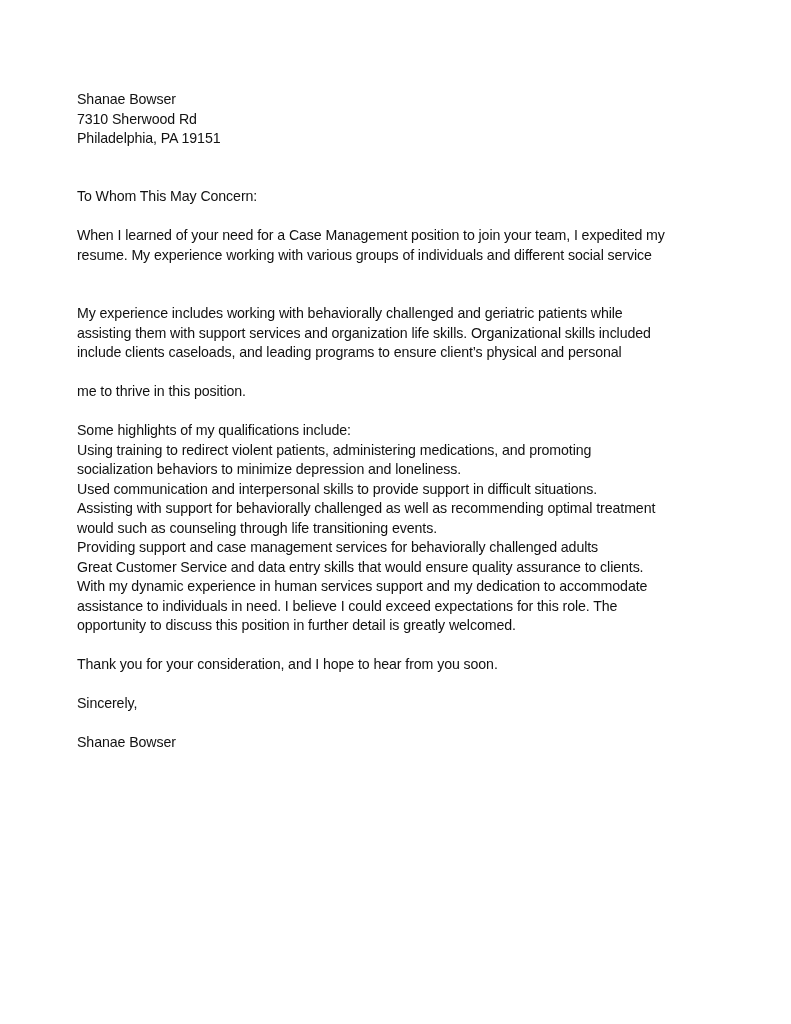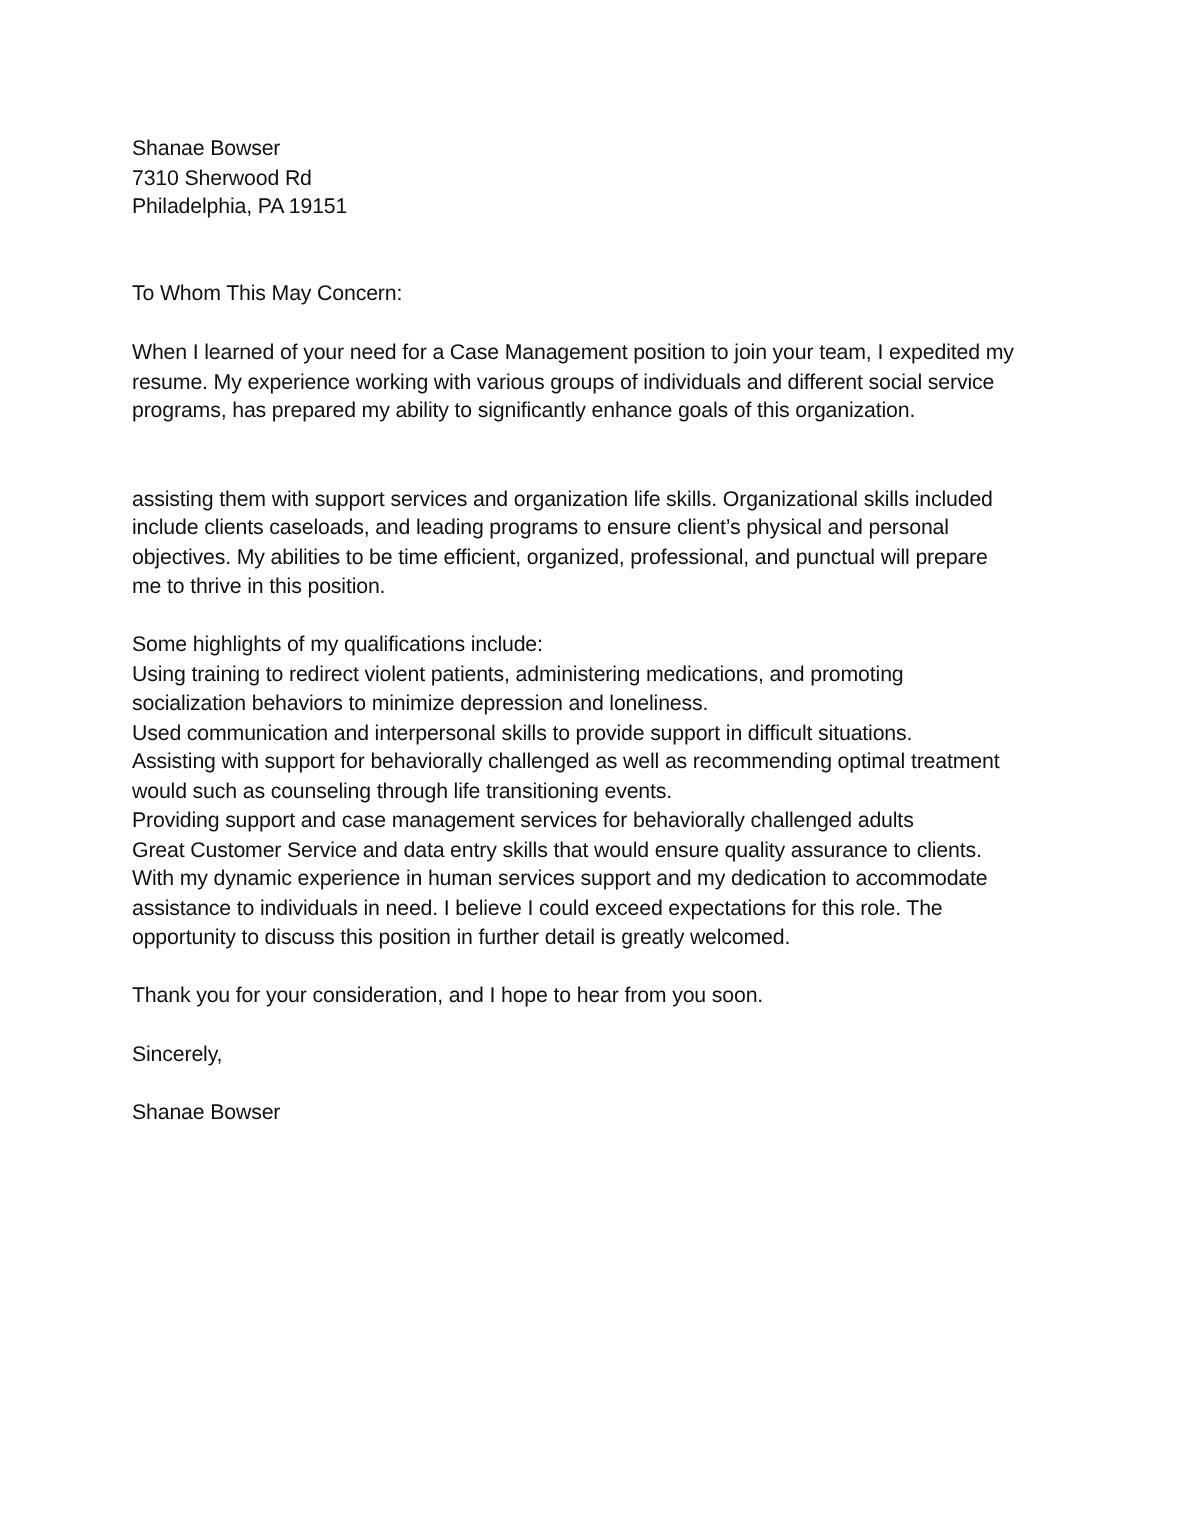--- a/index.html
+++ b/index.html
@@ -16,46 +16,45 @@
       color: #111111;
     }
     .page {
       position: absolute;
       left: 0; top: 0;
       width: 791px; height: 1024px;
       background: #ffffff;
     }
     .line {
       position: absolute;
-      left: 88px;
+      left: 77px;
       font-size: 14.2px;
       line-height: 19.5px;
       white-space: nowrap;
       letter-spacing: -0.1px;
       text-align: right;
     }
   </style>
 </head>
 <body>
 
 <div class="page">
 
   <div class="line" style="top:90px">Shanae Bowser</div>
   <div class="line" style="top:109.5px">7310 Sherwood Rd</div>
   <div class="line" style="top:129px">Philadelphia, PA 19151</div>
 
   <div class="line" style="top:187px">To Whom This May Concern:</div>
 
   <div class="line" style="top:245.5px">resume. My experience working with various groups of individuals and different social service</div>
   <div class="line" style="top:226px">When I learned of your need for a Case Management position to join your team, I expedited my</div>
-  <div class="line" style="top:265px">programs, has prepared my ability to significantly enhance goals of this organization.</div>
 
+  <div class="line" style="top:304px">My experience includes working with behaviorally challenged and geriatric patients while</div>
   <div class="line" style="top:323.5px">assisting them with support services and organization life skills. Organizational skills included</div>
   <div class="line" style="top:343px">include clients caseloads, and leading programs to ensure client’s physical and personal</div>
-  <div class="line" style="top:362.5px">objectives. My abilities to be time efficient, organized, professional, and punctual will prepare</div>
   <div class="line" style="top:382px">me to thrive in this position.</div>
 
   <div class="line" style="top:421px">Some highlights of my qualifications include:</div>
   <div class="line" style="top:440.5px">Using training to redirect violent patients, administering medications, and promoting</div>
   <div class="line" style="top:460px">socialization behaviors to minimize depression and loneliness.</div>
   <div class="line" style="top:479.5px">Used communication and interpersonal skills to provide support in difficult situations.</div>
   <div class="line" style="top:499px">Assisting with support for behaviorally challenged as well as recommending optimal treatment</div>
   <div class="line" style="top:518.5px">would such as counseling through life transitioning events.</div>
   <div class="line" style="top:538px">Providing support and case management services for behaviorally challenged adults</div>
   <div class="line" style="top:557.5px">Great Customer Service and data entry skills that would ensure quality assurance to clients.</div>

